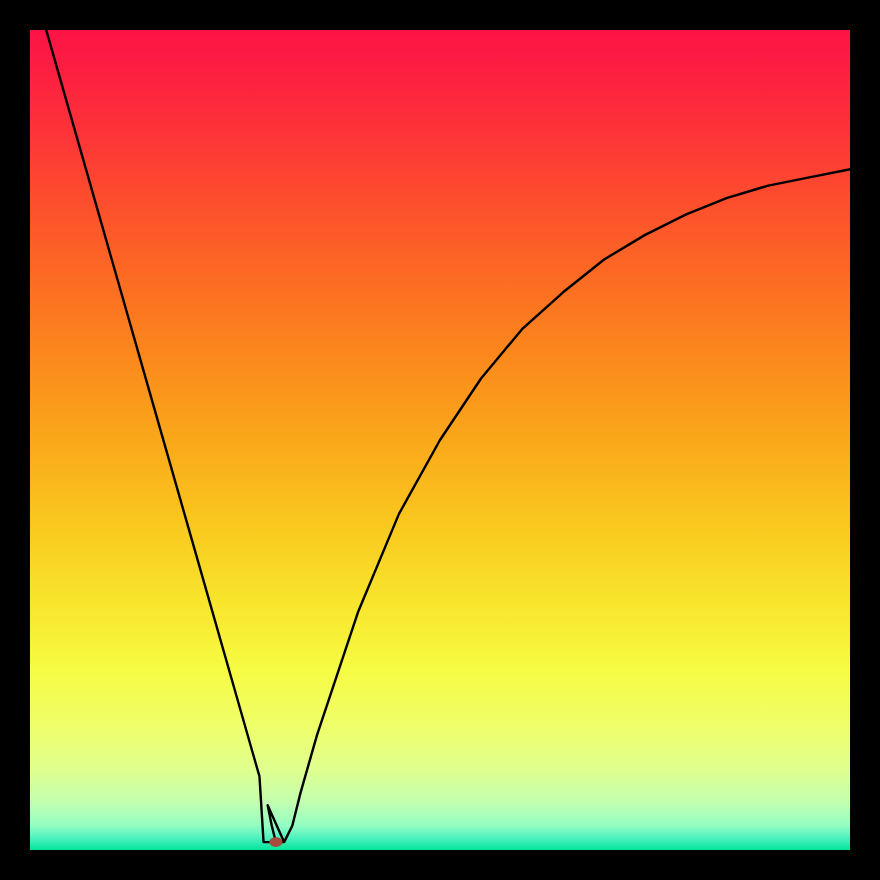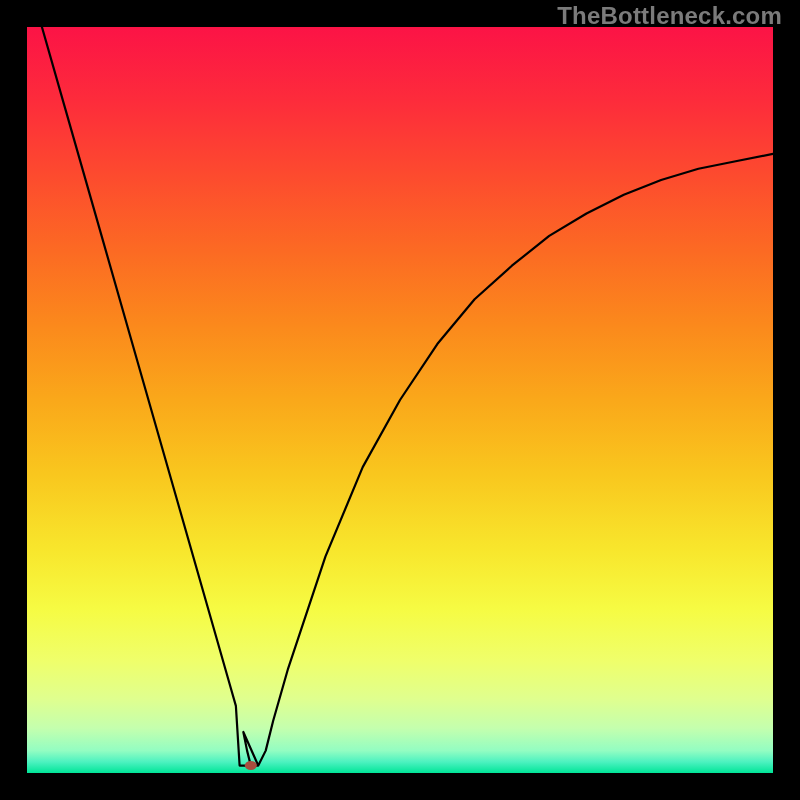--- a/index.html
+++ b/index.html
@@ -27,21 +27,20 @@
     width: 746px;
     height: 746px;
     overflow: hidden;
   }
   .plot svg { display: block; width: 100%; height: 100%; }
 </style>
 </head>
 <body>
 
 <div class="frame">
-  <div class="watermark">TheBottleneck.com</div>
   <div class="plot">
     <svg id="plot-svg" viewBox="0 0 746 746" preserveAspectRatio="none">
       <defs>
         <linearGradient id="bg-grad" x1="0" y1="0" x2="0" y2="1">
             <stop offset="0%" stop-color="#fc1346"></stop>
             <stop offset="10%" stop-color="#fd2c3b"></stop>
             <stop offset="20%" stop-color="#fd4b2e"></stop>
             <stop offset="30%" stop-color="#fc6a23"></stop>
             <stop offset="40%" stop-color="#fb891c"></stop>
             <stop offset="50%" stop-color="#faa81a"></stop>

